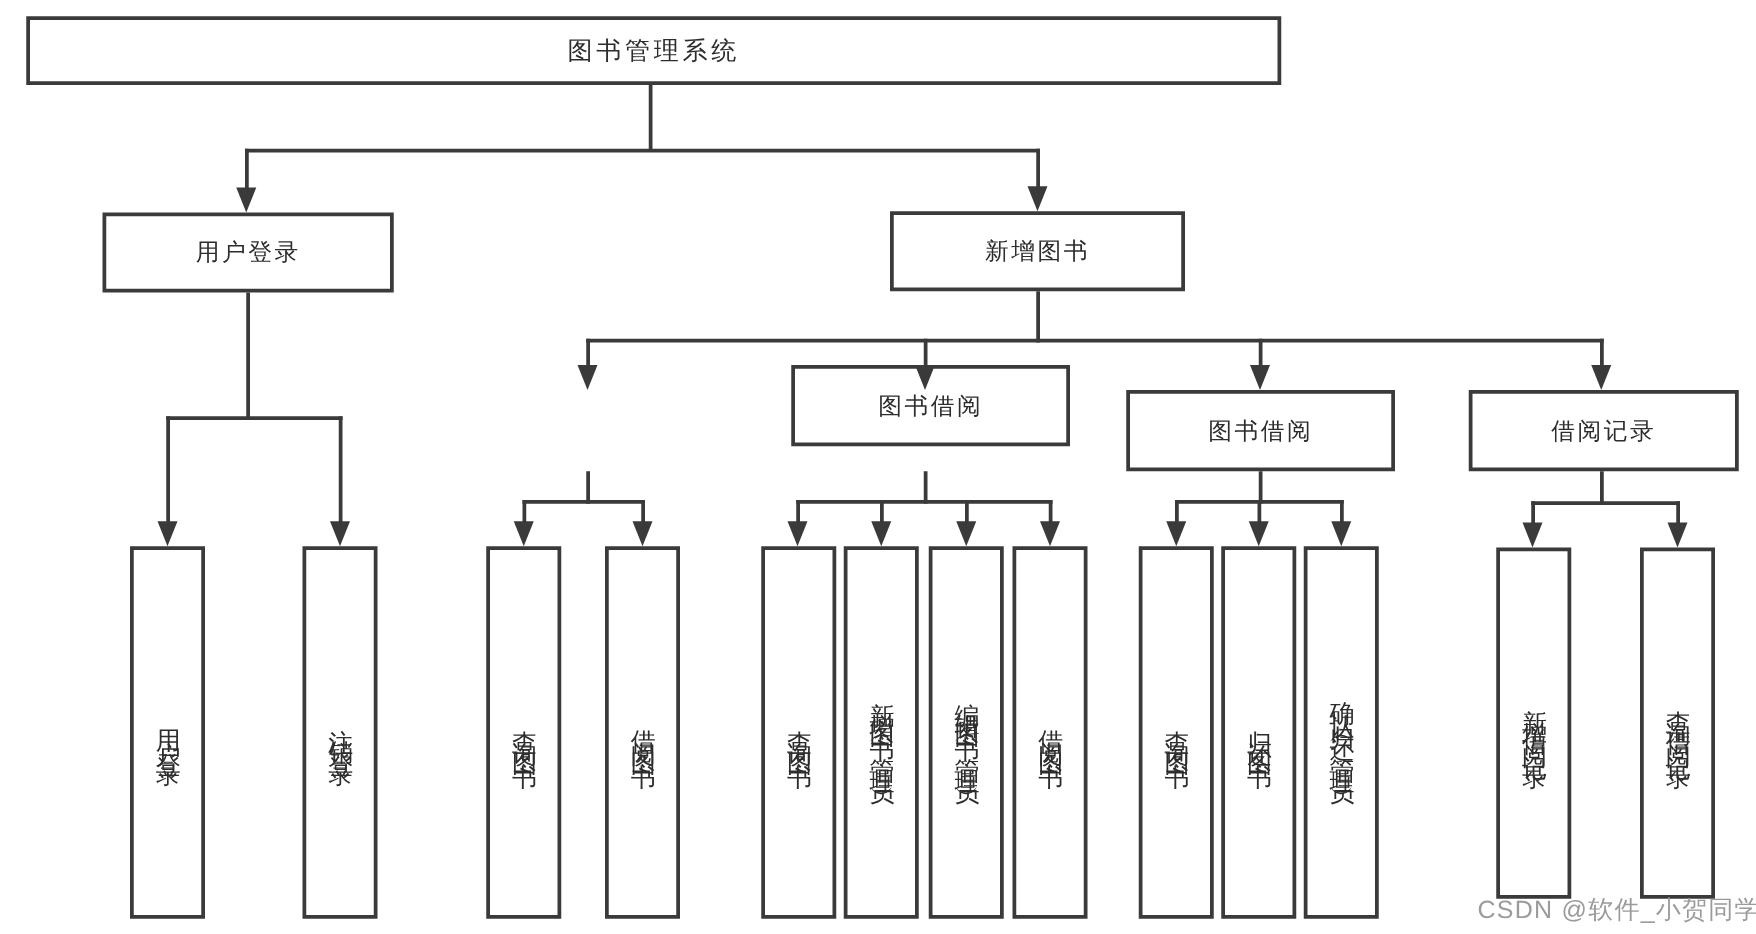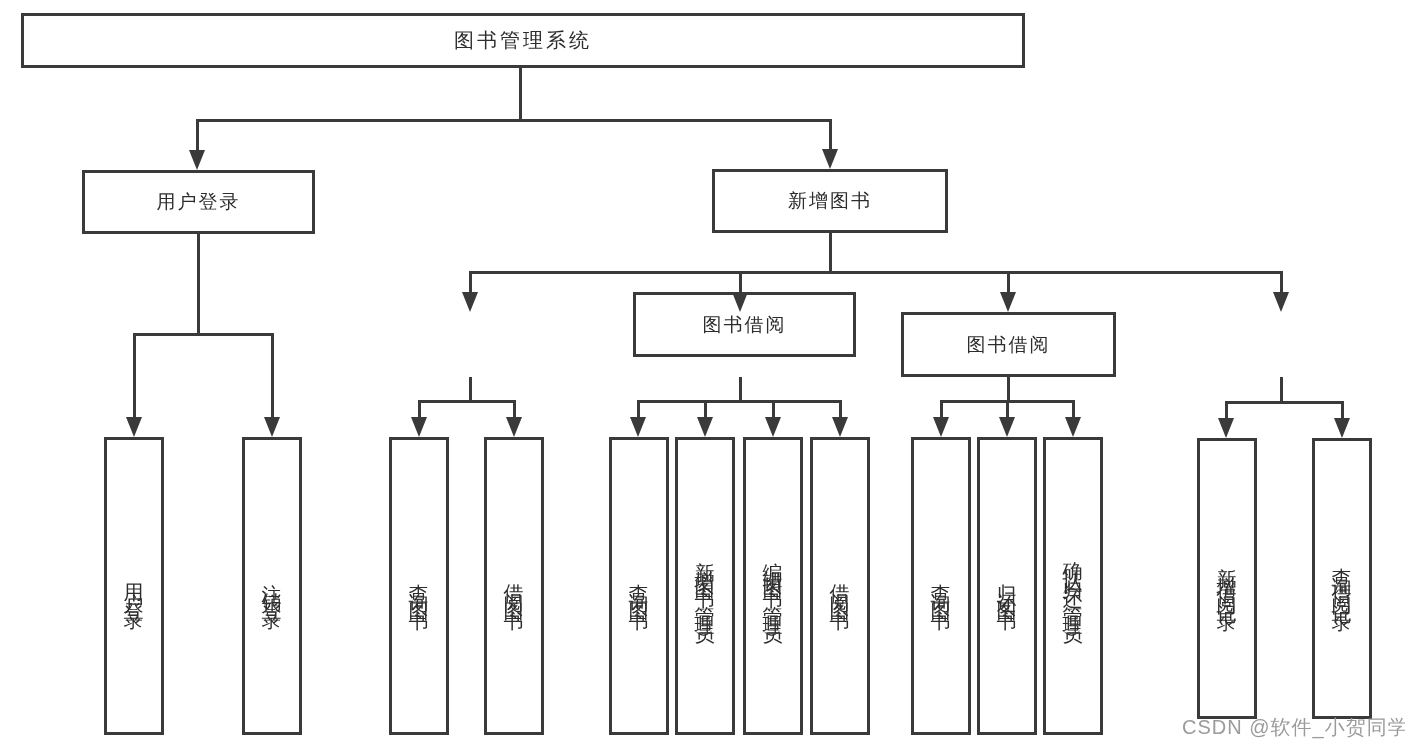--- a/index.html
+++ b/index.html
@@ -31,20 +31,21 @@
 
 <div class="canvas">
 
   <div class="node h root" style="left:21px;top:13px;width:1004px;height:55px">图书管理系统</div>
 
   <div class="node h" style="left:82px;top:170px;width:233px;height:64px">用户登录</div>
   <div class="node h" style="left:712px;top:169px;width:236px;height:64px">新增图书</div>
 
   <div class="node h" style="left:633px;top:292px;width:223px;height:65px">图书借阅</div>
   <div class="node h" style="left:901px;top:312px;width:215px;height:65px">图书借阅</div>
+  <div class="node h" style="left:1175px;top:312px;width:216px;height:65px">借阅记录</div>
 
   <div class="node v" style="left:104px;top:437px;width:60px;height:298px">
     <span class="vtext">用户登录</span>
   </div>
   <div class="node v" style="left:242px;top:437px;width:60px;height:298px">
     <span class="vtext">注销登录</span>
   </div>
 
   <div class="node v" style="left:389px;top:437px;width:60px;height:298px">
     <span class="vtext">查询图书</span>

